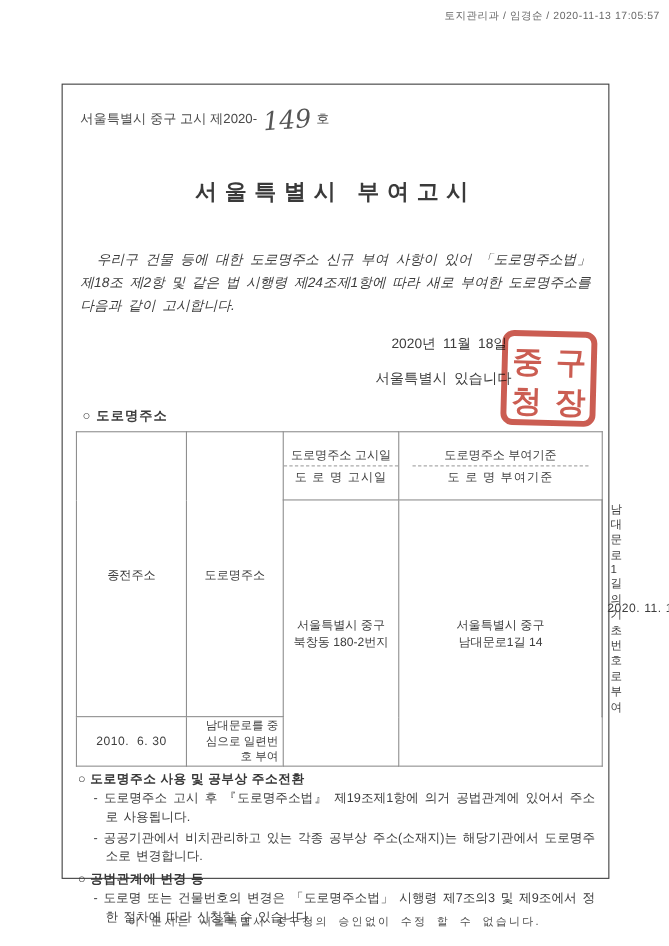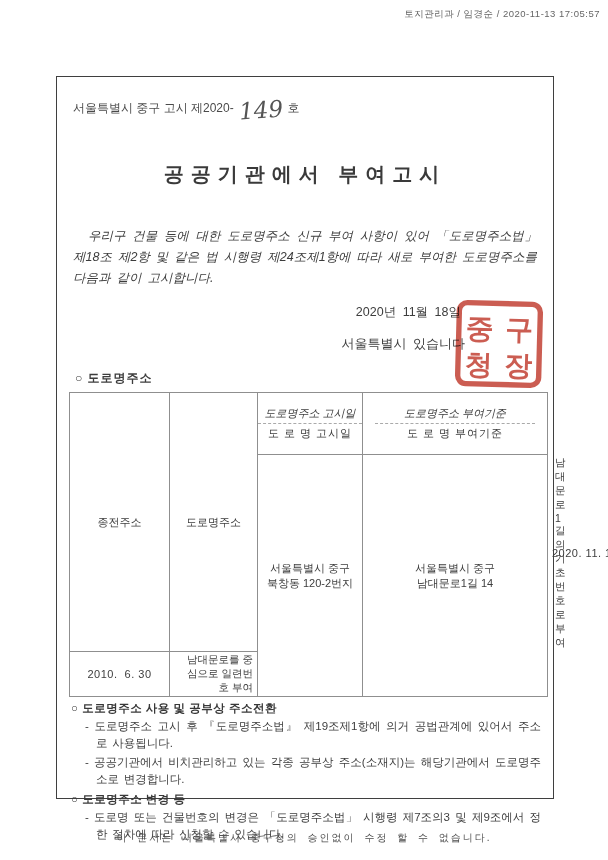--- a/index.html
+++ b/index.html
@@ -58,21 +58,21 @@
     font-size:11px;color:#3d3d3d;table-layout:fixed;
   }
   table.addr th,table.addr td{
     border:1px solid #8f8f8f;padding:1px 4px;font-weight:normal;
     text-align:center;height:17px;box-sizing:border-box;
   }
   table.addr .c1{width:100px}
   table.addr .c2{width:88px}
   table.addr .c3{width:105px}
   table.addr .c4{width:185px}
-  .hsplit .top{border-bottom:1px dashed #aaa;padding:1px 0 2px;font-style:italic;}
+  .hsplit .top{border-bottom:1px dashed #aaa;padding:1px 0 2px;}
   .hsplit .bot{padding:2px 0 1px;letter-spacing:1px;}
   table.addr td.left{text-align:right;padding-left:7px;font-size:10.5px;}
   table.addr td.date{white-space:pre;letter-spacing:.5px;}
   .note{
     margin:7px 12px 0 18px;font-size:11px;line-height:16px;
     padding-left:13px;text-indent:-13px;color:#3c3c3c;word-spacing:1.5px;
   }
   .note a{text-decoration:underline;cursor:default;}
   .sec{margin:4px 12px 0 14px;}
   .sec-heading{font-size:11.5px;font-weight:bold;letter-spacing:.5px;margin-top:4px;color:#383838;}
@@ -91,21 +91,21 @@
 <div class="scan-header">토지관리과 / 임경순 / 2020-11-13 17:05:57</div>
 
 <div class="doc-box">
 
   <div class="doc-number">
     <span>서울특별시 중구 고시 제2020-</span>
     <span class="hand">149</span>
     <span>호</span>
   </div>
 
-  <div class="doc-title">공공기관에서 부여고시</div>
+  <div class="doc-title">서울특별시 부여고시</div>
 
   <div class="doc-body">우리구 건물 등에 대한 도로명주소 신규 부여 사항이 있어 「도로명주소법」 제18조 제2항 및 같은 법 시행령 제24조제1항에 따라 새로 부여한 도로명주소를 다음과 같이 고시합니다.</div>
 
   <div class="doc-date">2020년 11월  18일</div>
 
   <div class="doc-signer">서울특별시 있습니다</div>
 
   <div class="stamp">
     <svg width="92" height="90" viewBox="0 0 100 100">
       <rect x="5" y="5" width="90" height="90" rx="9" fill="none" stroke="#c0392b" stroke-width="6"></rect>
@@ -129,21 +129,21 @@
       </th>
       <th class="c4 hsplit" style="padding:12px">
         <div class="top">도로명주소 부여기준</div>
         <div class="bot">도 로 명 부여기준</div>
       </th>
     </tr>
 
     <tr>
       <td rowspan="2">
         <div>서울특별시 중구</div>
-        <div>북창동 120-2번지</div>
+        <div>북창동 180-2번지</div>
       </td>
       <td rowspan="2">
         <div>서울특별시 중구</div>
         <div>남대문로1길 14</div>
       </td>
       <td class="date">2020. 11. 18.</td>
       <td class="left">남대문로1길의 기초번호로 부여</td>
     </tr>
     <tr>
       <td class="date">2010.  6. 30</td>
@@ -153,20 +153,20 @@
     </table>
 
 
   <div class="sec">
     <div class="sec-heading">○ 도로명주소 사용 및 공부상 주소전환</div>
     <div class="sec-item"><span>- </span><span>도로명주소 고시 후 『도로명주소법』 제19조제1항에 의거 공법관계에 있어서 주소로 사용됩니다.</span></div>
     <div class="sec-item"><span>- </span><span>공공기관에서 비치관리하고 있는 각종 공부상 주소(소재지)는 해당기관에서 도로명주소로 변경합니다.</span></div>
   </div>
 
   <div class="sec">
-    <div class="sec-heading">○ 도로명주소 변경 등</div>
+    <div class="sec-heading">○ 공법관계에 변경 등</div>
     <div class="sec-item"><span>- </span><span>도로명 또는 건물번호의 변경은 「도로명주소법」 시행령 제7조의3 및 제9조에서 정한 절차에 따라 신청할 수 있습니다.</span></div>
 
   </div>
 
 </div>
 
 <div class="page-footer">이 문서는 서울특별시 중구청의 승인없이 수정 할 수 없습니다.</div>
 
 </body></html>

